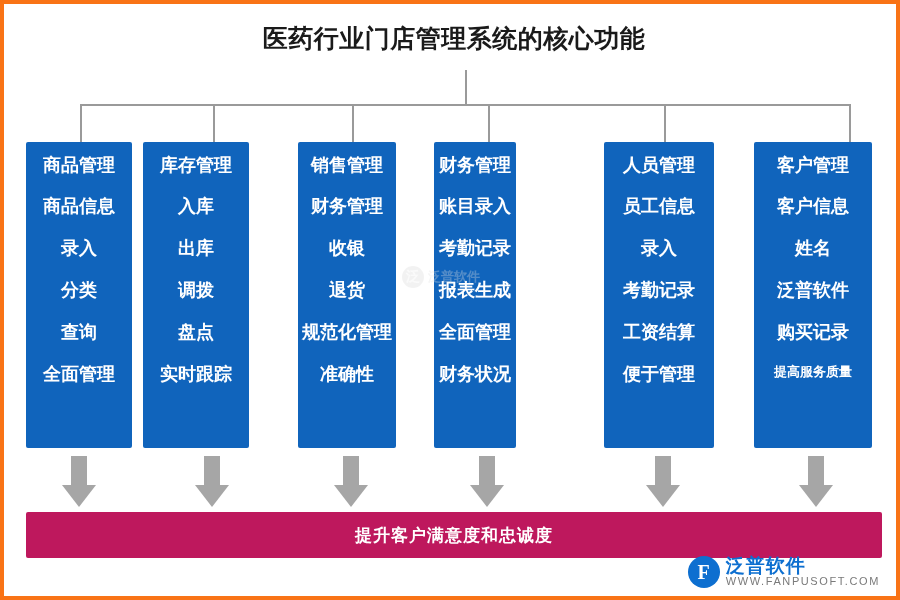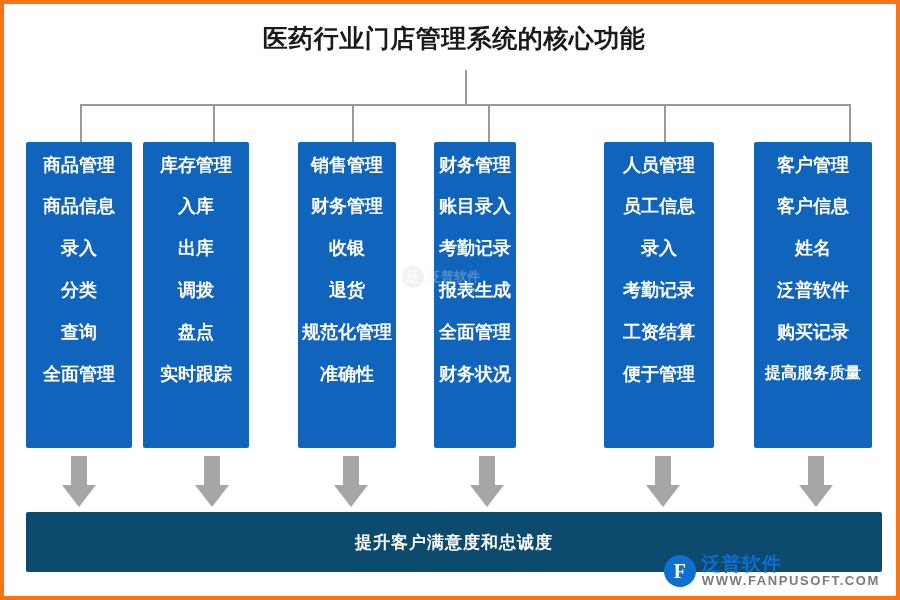--- a/index.html
+++ b/index.html
@@ -75,21 +75,21 @@
     color: #ffffff;
     font-size: 18px;
     font-weight: bold;
     line-height: 1;
     margin-bottom: 24px;
     white-space: nowrap;
     text-align: center;
   }
   .col .item.head { margin-bottom: 23px; }
   .col .item.last { margin-bottom: 0; }
-  .col .item.small { font-size: 16px; }
+  .col .item.small { font-size: 13px; }
   
   .arrow {
     position: absolute;
     top: 452px;
     width: 34px;
     height: 52px;
   }
   .arrow .shaft {
     position: absolute;
     left: 9px;
@@ -107,22 +107,22 @@
     border-left: 17px solid transparent;
     border-right: 17px solid transparent;
     border-top: 22px solid #a6a6a6;
   }
   
   .bottom-bar {
     position: absolute;
     left: 22px;
     top: 508px;
     width: 856px;
-    height: 60px;
-    background: #0c4a6e;
+    height: 46px;
+    background: #be185d;
     border-radius: 2px;
     display: flex;
     align-items: center;
     justify-content: center;
   }
   .bottom-bar .label {
     color: #ffffff;
     font-size: 17px;
     font-weight: bold;
     letter-spacing: 1px;
@@ -184,24 +184,23 @@
     flex-direction: column;
     line-height: 1.05;
   }
   .logo .logo-name {
     font-size: 19px;
     font-weight: bold;
     color: #0d6fd0;
     letter-spacing: 1px;
   }
   .logo .logo-sub {
-    font-size: 13px;
+    font-size: 11px;
     color: #7a7a7a;
     letter-spacing: 1.6px;
-    font-weight: bold;
   }
 </style>
 </head>
 <body>
 
 <div class="page">
 
   <div class="title">医药行业门店管理系统的核心功能</div>
 
   <div class="conn-vert-main"></div>

